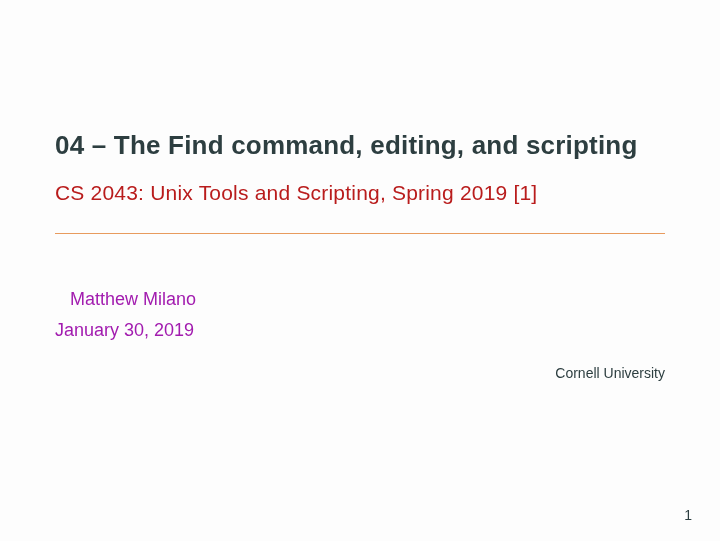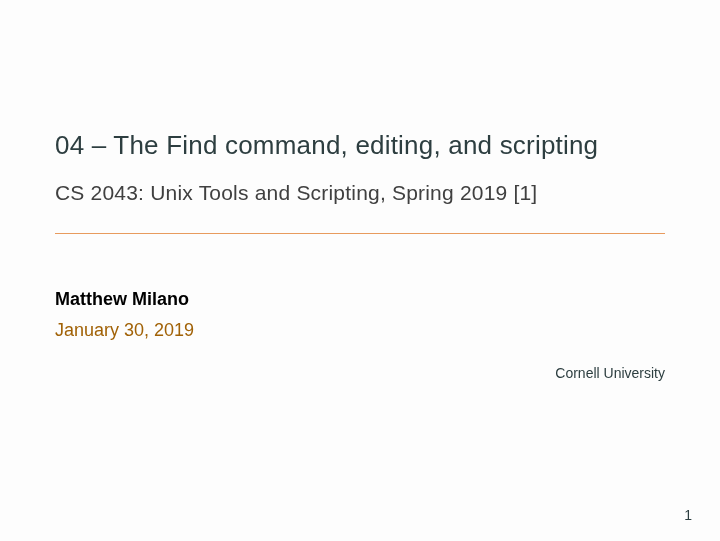--- a/index.html
+++ b/index.html
@@ -11,47 +11,48 @@
       width: 720px;
       height: 541px;
       background: #fdfdfd;
       font-family: 'Segoe UI', 'Helvetica Neue', Arial, sans-serif;
       color: #2d3e40;
       position: relative;
       padding: 130px 55px 0 55px;
     }
     .title {
       font-size: 26px;
-      font-weight: 400;
+      font-weight: 700;
       color: #2d3e40;
       margin-bottom: 20px;
       letter-spacing: 0.2px;
     }
     .subtitle {
       font-size: 21px;
       font-weight: 400;
-      color: #404040;
+      color: #b91c1c;
       margin-bottom: 28px;
       letter-spacing: 0.2px;
     }
     .divider {
       border: none;
       border-top: 1px solid #e89b5e;
       margin-bottom: 55px;
     }
     .author {
       font-size: 18px;
-      font-weight: 700;
-      color: #000000;
+      font-weight: 400;
+      color: #a21caf;
       margin-bottom: 10px;
+      margin-left: 15px;
     }
     .date {
       font-size: 18px;
       font-weight: 400;
-      color: #a16207;
+      color: #a21caf;
       margin-bottom: 24px;
     }
     .institution {
       font-size: 14px;
       font-weight: 400;
       color: #2d3e40;
       text-align: right;
     }
     .page-number {
       position: absolute;

